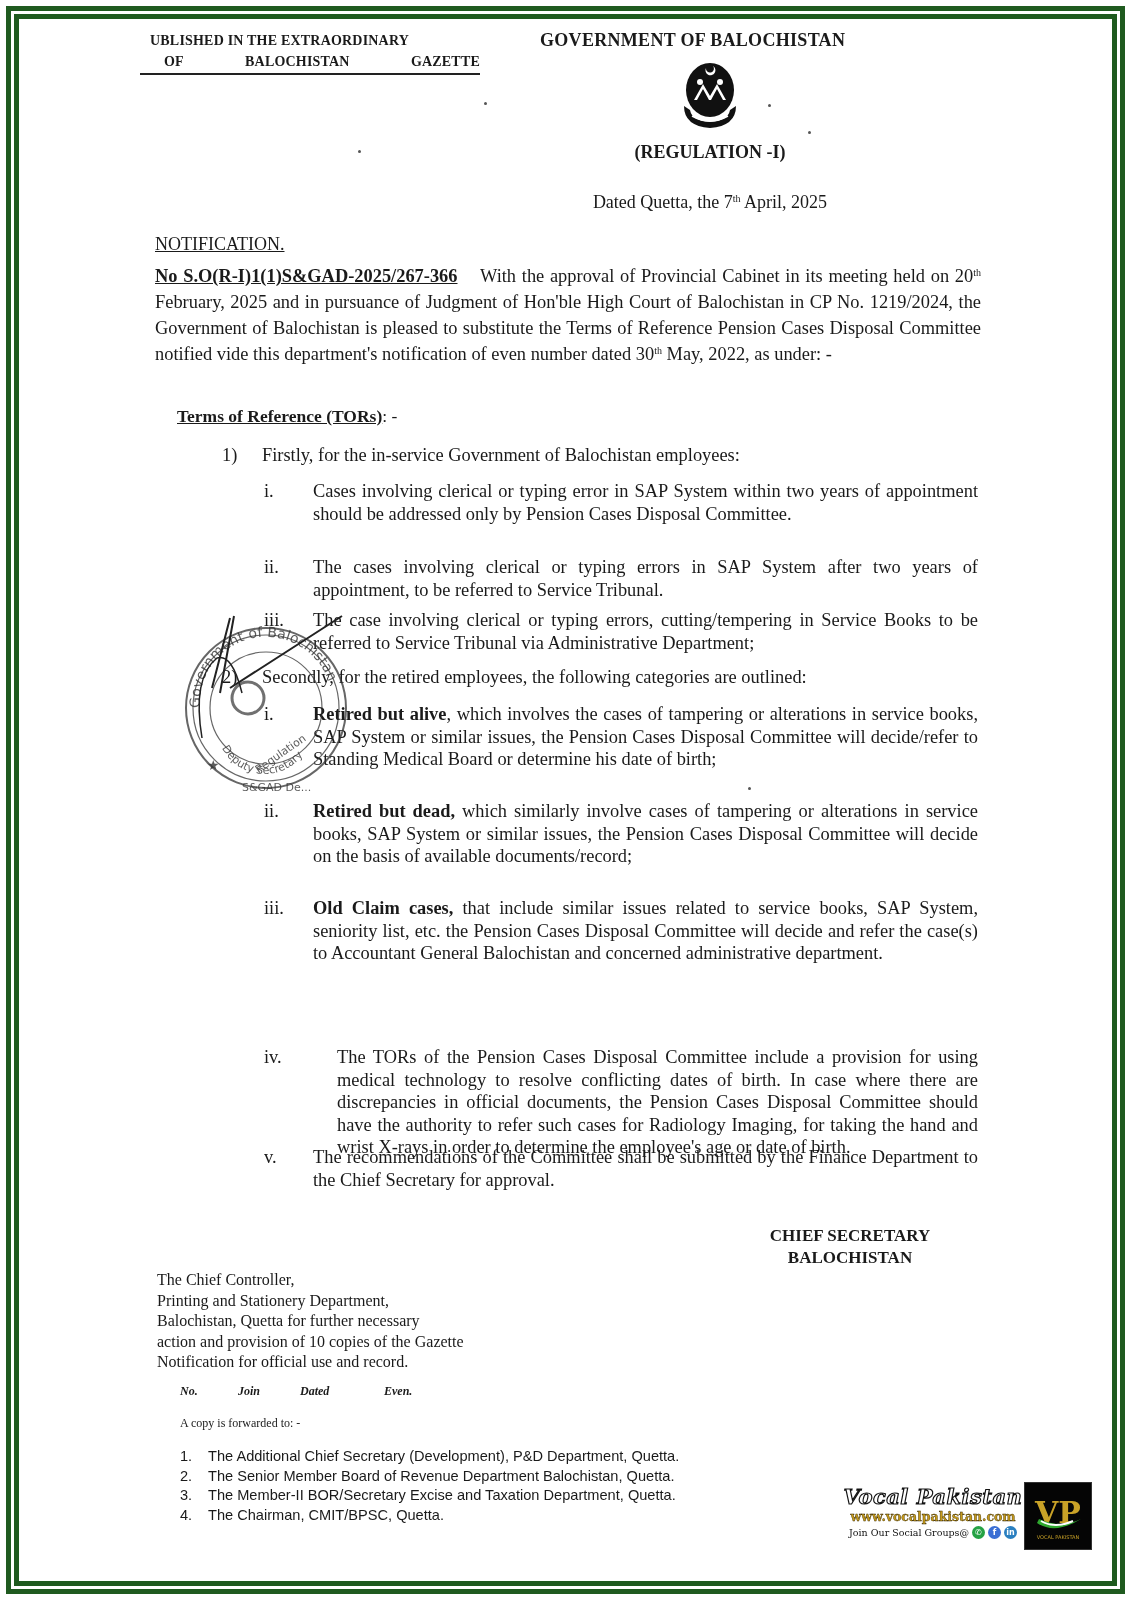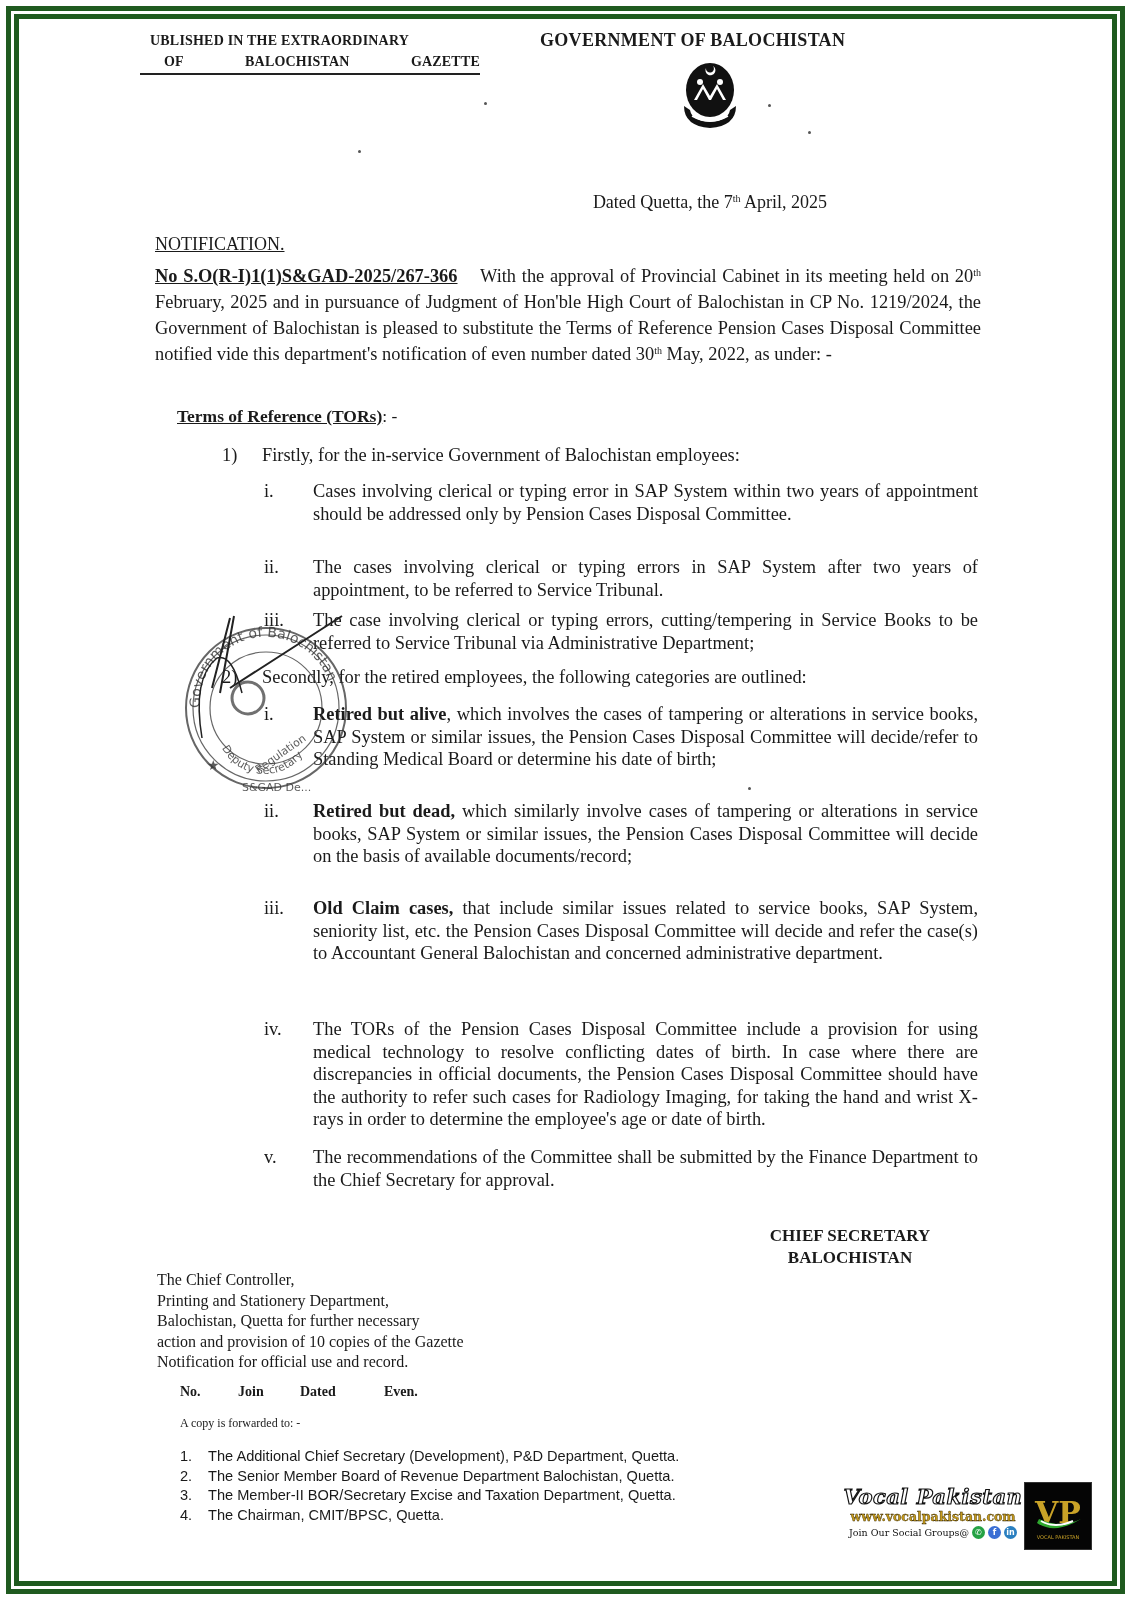--- a/index.html
+++ b/index.html
@@ -28,21 +28,21 @@
   .para { left: 155px; top: 263px; width: 826px; font-size: 18.4px; line-height: 26px; text-align: justify; }
   .para .ref { font-weight: bold; text-decoration: underline; }
   .tor-title { left: 177px; top: 406px; font-weight: bold; font-size: 17.5px; text-decoration: underline; }
   .sec { font-size: 18.4px; line-height: 22.5px; }
   .sec-num { width: 40px; }
   .row { position: absolute; display: flex; }
   .row .num { flex: 0 0 auto; }
   .row .txt { text-align: justify; }
   .sign { left: 740px; top: 1225px; width: 220px; text-align: center; font-weight: bold; font-size: 17px; line-height: 22px; }
   .addr { left: 157px; top: 1270px; font-size: 16px; line-height: 20.5px; }
-  .evenline { left: 180px; top: 1384px; font-weight: bold; font-size: 14px; display: flex; gap: 0; }
+  .evenline { left: 180px; top: 1384px; font-weight: bold; font-size: 12px; display: flex; gap: 0; font-style: italic; }
   .evenline span { display: inline-block; }
   .copy { left: 180px; top: 1416px; font-size: 12px; }
   .fw-list { left: 180px; top: 1447px; font-family: "Liberation Sans", "DejaVu Sans", sans-serif; font-size: 14.6px; line-height: 19.6px; }
   .fw-list .item { display: flex; }
   .fw-list .n { width: 28px; }
   .stamp { left: 172px; top: 598px; width: 180px; height: 200px; }
   .wm { left: 843px; top: 1484px; width: 180px; text-align: center; }
   .wm-title { font-family: "DejaVu Serif", serif; font-style: italic; font-weight: bold; font-size: 21px; color: #fff;
     -webkit-text-stroke: 1.2px #111; letter-spacing: 0.5px; }
   .wm-url { font-family: "DejaVu Serif", serif; font-weight: bold; font-size: 12.5px; color: #c59a1a; -webkit-text-stroke: 0.4px #3a2a00; }
@@ -74,20 +74,21 @@
     <path d="M36 12 a5 5 0 1 0 7 -2 a4 4 0 1 1 -7 2z" fill="#fff"></path>
     <path d="M24 44 L33 28 L40 40 L47 28 L56 44 Z" fill="#fff"></path>
     <path d="M27 44 L33 33 L39 44 Z M41 44 L47 33 L53 44 Z" fill="#111"></path>
     <circle cx="30" cy="26" r="3" fill="#fff"></circle>
       <circle cx="50" cy="26" r="3" fill="#fff"></circle>
     <path d="M14 50 Q14 70 40 72 Q66 70 66 50 L60 54 Q58 65 40 66 Q22 65 20 54 Z" fill="#111"></path>
     <path d="M22 60 Q40 70 58 60" stroke="#fff" stroke-width="1.5" fill="none"></path>
   </svg>
 </div>
 <div class="abs dept">
+  <div>(REGULATION -I)</div>
 </div>
 <div class="abs dated"><span>Dated Quetta, the 7</span><sup>th</sup><span> April, 2025</span></div>
 
 <div class="abs notif-title">NOTIFICATION.</div>
 <div class="abs para"><span class="ref">No S.O(R-I)1(1)S&amp;GAD-2025/267-366</span><span style="white-space:pre-wrap">    With the approval of Provincial Cabinet in its meeting held on 20</span><sup>th</sup><span> February, 2025 and in pursuance of Judgment of Hon'ble High Court of Balochistan in CP No. 1219/2024, the Government of Balochistan is pleased to substitute the Terms of Reference Pension Cases Disposal Committee notified vide this department's notification of even number dated 30</span><sup>th</sup><span> May, 2022, as under: -</span></div>
 
 <div class="abs tor-title"><span>Terms of Reference (TORs)</span><span style="text-decoration:none;display:inline-block;font-weight:normal">: -</span></div>
 
 <div class="row sec" style="left:222px; top:444px;">
   <span class="num sec-num">1)</span>
@@ -115,21 +116,21 @@
   <span class="txt" style="width:665px"><b>Retired but alive</b><span>, which involves the cases of tampering or alterations in service books, SAP System or similar issues, the Pension Cases Disposal Committee will decide/refer to Standing Medical Board or determine his date of birth;</span></span>
 </div>
 <div class="row sec" style="left:264px; top:800px; width:714px;">
   <span class="num" style="width:49px">ii.</span>
   <span class="txt" style="width:665px"><b>Retired but dead,</b><span> which similarly involve cases of tampering or alterations in service books, SAP System or similar issues, the Pension Cases Disposal Committee will decide on the basis of available documents/record;</span></span>
 </div>
 <div class="row sec" style="left:264px; top:897px; width:714px;">
   <span class="num" style="width:49px">iii.</span>
   <span class="txt" style="width:665px"><b>Old Claim cases,</b><span> that include similar issues related to service books, SAP System, seniority list, etc. the Pension Cases Disposal Committee will decide and refer the case(s) to Accountant General Balochistan and concerned administrative department.</span></span>
 </div>
-<div class="row sec" style="left:264px; top:1018px; width:714px;">
+<div class="row sec" style="left:264px; top:1046px; width:714px;gap:24px;">
   <span class="num" style="width:49px">iv.</span>
   <span class="txt" style="width:665px">The TORs of the Pension Cases Disposal Committee include a provision for using medical technology to resolve conflicting dates of birth. In case where there are discrepancies in official documents, the Pension Cases Disposal Committee should have the authority to refer such cases for Radiology Imaging, for taking the hand and wrist X-rays in order to determine the employee's age or date of birth.</span>
 </div>
 <div class="row sec" style="left:264px; top:1146px; width:714px;">
   <span class="num" style="width:49px">v.</span>
   <span class="txt" style="width:665px">The recommendations of the Committee shall be submitted by the Finance Department to the Chief Secretary for approval.</span>
 </div>
 
 <div class="abs stamp">
   <svg width="180" height="200" viewBox="0 0 180 200">

